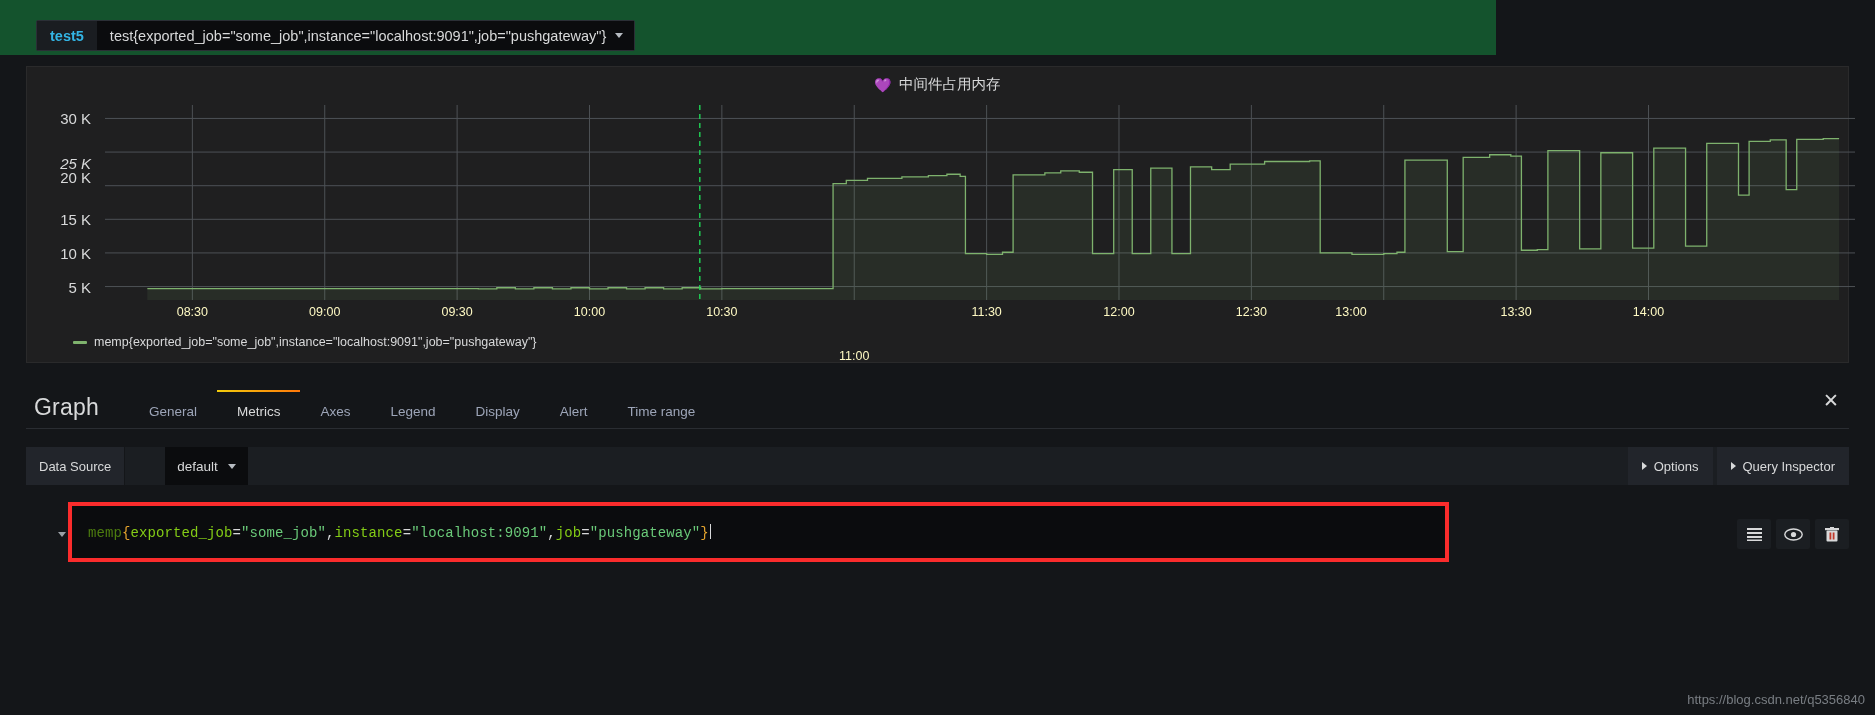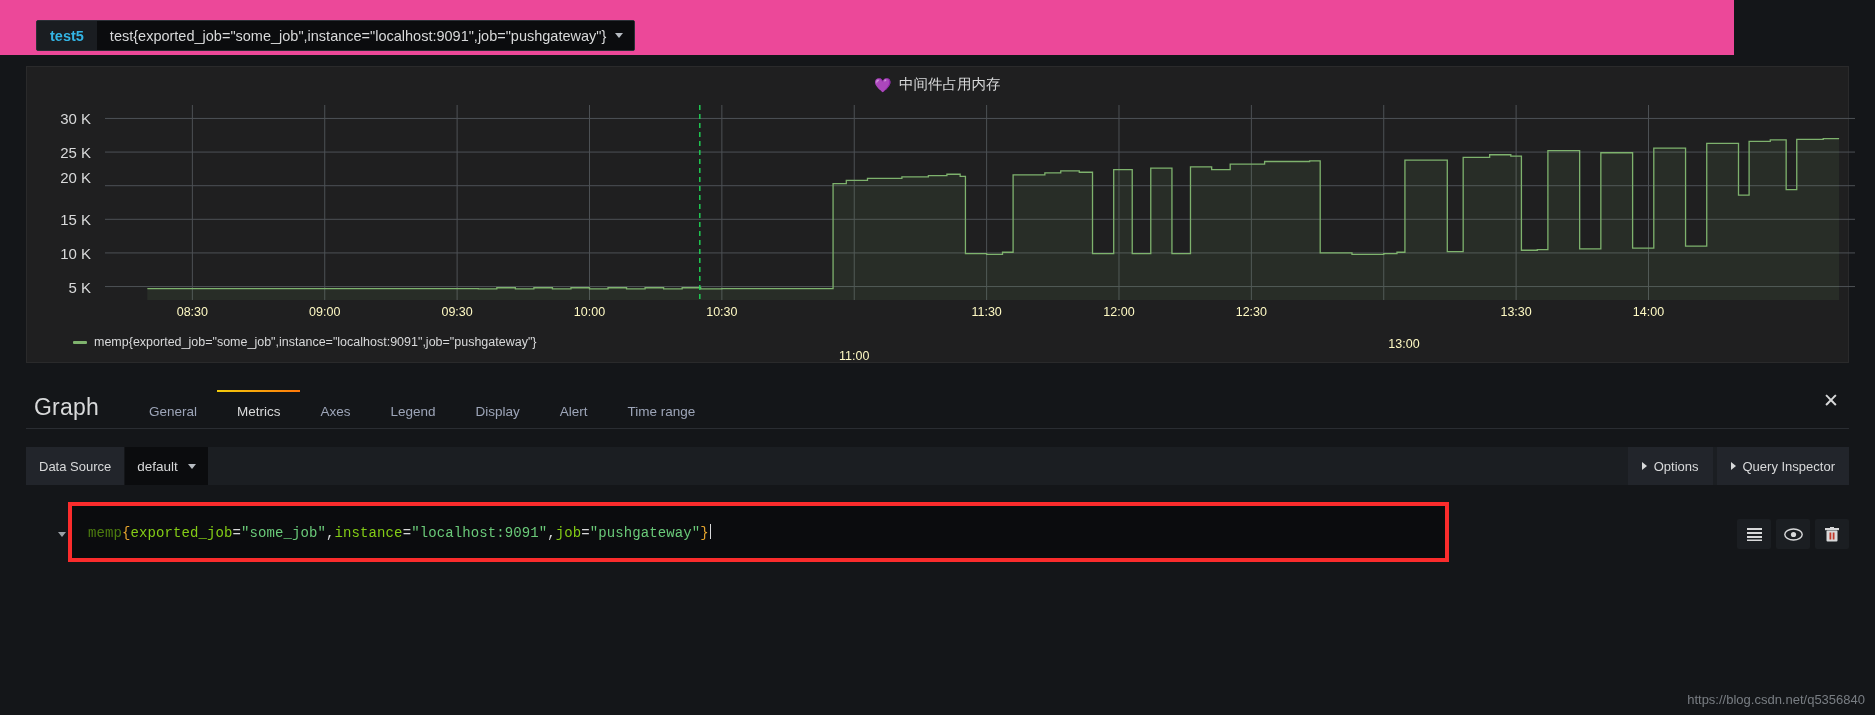--- a/index.html
+++ b/index.html
@@ -6,22 +6,22 @@
   html, body {
     width: 1875px; height: 715px;
     background: #141619;
     font-family: "Liberation Sans", sans-serif;
     overflow: hidden;
   }
   body { position: relative; }
 
   
   .topbar {
-    position: absolute; left: 0; top: 0; width: 1734px; height: 55px;
-    background: #ec4899;
+    position: absolute; left: 0; top: 0; width: 1496px; height: 55px;
+    background: #14532d;
   }
   .qpill {
     position: absolute; left: 36px; top: 20px; height: 31px;
     display: flex; align-items: stretch;
     border: 1px solid #2b2f36; border-radius: 2px;
     background: #0e1013;
   }
   .qpill-tag {
     display: flex; align-items: center; padding: 0 13px;
     color: #33b5e5; font-size: 14.5px; font-weight: bold;
@@ -119,21 +119,21 @@
     background: #1b1e22; border-radius: 2px;
     display: flex; align-items: center;
   }
   .lbl {
     display: flex; align-items: center; height: 100%;
     padding: 0 13px; background: #22252b; color: #d8d9da; font-size: 13px;
     border-right: 1px solid #141619;
   }
   .selbox {
     display: flex; align-items: center; gap: 10px; height: 100%;
-    padding: 0 12px; background: #0b0c0e; color: #d8d9da; font-size: 13.5px;
+    padding: 0 12px; background: #0b0c0e; color: #d8d9da; font-size: 13.5px; margin-left: 40px;
   }
   .spacer { flex: 1; }
   .collapse-btn {
     display: flex; align-items: center; gap: 7px; height: 100%;
     padding: 0 14px; background: #22252b; color: #d8d9da; font-size: 13px;
     margin-left: 4px; cursor: pointer;
   }
   .caret-r {
     width: 0; height: 0; border-top: 4px solid transparent;
     border-bottom: 4px solid transparent; border-left: 5px solid #d8d9da;
@@ -202,21 +202,21 @@
 </div>
 
 <div class="panel">
   <div class="panel-title">
     <span class="heart">💜</span>
     <span>中间件占用内存</span>
   </div>
 
   <div class="ylabels">
       <div class="ylabel" style="top: 13.4483px;">30 K</div>
-      <div class="ylabel" style="top: 47px;">25 K</div>
+      <div class="ylabel" style="top: 58px; font-style: italic;">25 K</div>
       <div class="ylabel" style="top: 72px;">20 K</div>
       <div class="ylabel" style="top: 114.31px;">15 K</div>
       <div class="ylabel" style="top: 147.931px;">10 K</div>
       <div class="ylabel" style="top: 181.552px;">5 K</div>
     </div>
   <div class="plot">
     <div class="plot-inner">
       <svg id="chart-svg" width="1750" height="195" viewBox="0 0 1750 195" preserveAspectRatio="none">
           <line x1="0" y1="13.448275862068982" x2="1750" y2="13.448275862068982" stroke="#4d5155" stroke-width="1" vector-effect="non-scaling-stroke"></line>
           <line x1="0" y1="47.068965517241395" x2="1750" y2="47.068965517241395" stroke="#4d5155" stroke-width="1" vector-effect="non-scaling-stroke"></line>
@@ -246,21 +246,21 @@
   <div class="xlabels">
       <div class="xlabel" style="left: 87.3676px;">08:30</div>
       <div class="xlabel" style="left: 219.743px;">09:00</div>
       <div class="xlabel" style="left: 352.118px;">09:30</div>
       <div class="xlabel" style="left: 484.493px;">10:00</div>
       <div class="xlabel" style="left: 616.868px;">10:30</div>
       <div class="xlabel" style="left: 749.244px; margin-top: 44px;">11:00</div>
       <div class="xlabel" style="left: 881.619px;">11:30</div>
       <div class="xlabel" style="left: 1013.99px;">12:00</div>
       <div class="xlabel" style="left: 1146.37px;">12:30</div>
-      <div class="xlabel" style="left: 1299px; margin-top: 32px;">13:00</div>
+      <div class="xlabel" style="left: 1246px;">13:00</div>
       <div class="xlabel" style="left: 1411.12px;">13:30</div>
       <div class="xlabel" style="left: 1543.49px;">14:00</div>
     </div>
 
   <div class="legend">
     <span class="legend-swatch"></span>
     <span>memp{exported_job="some_job",instance="localhost:9091",job="pushgateway"}</span>
   </div>
 </div>
 

